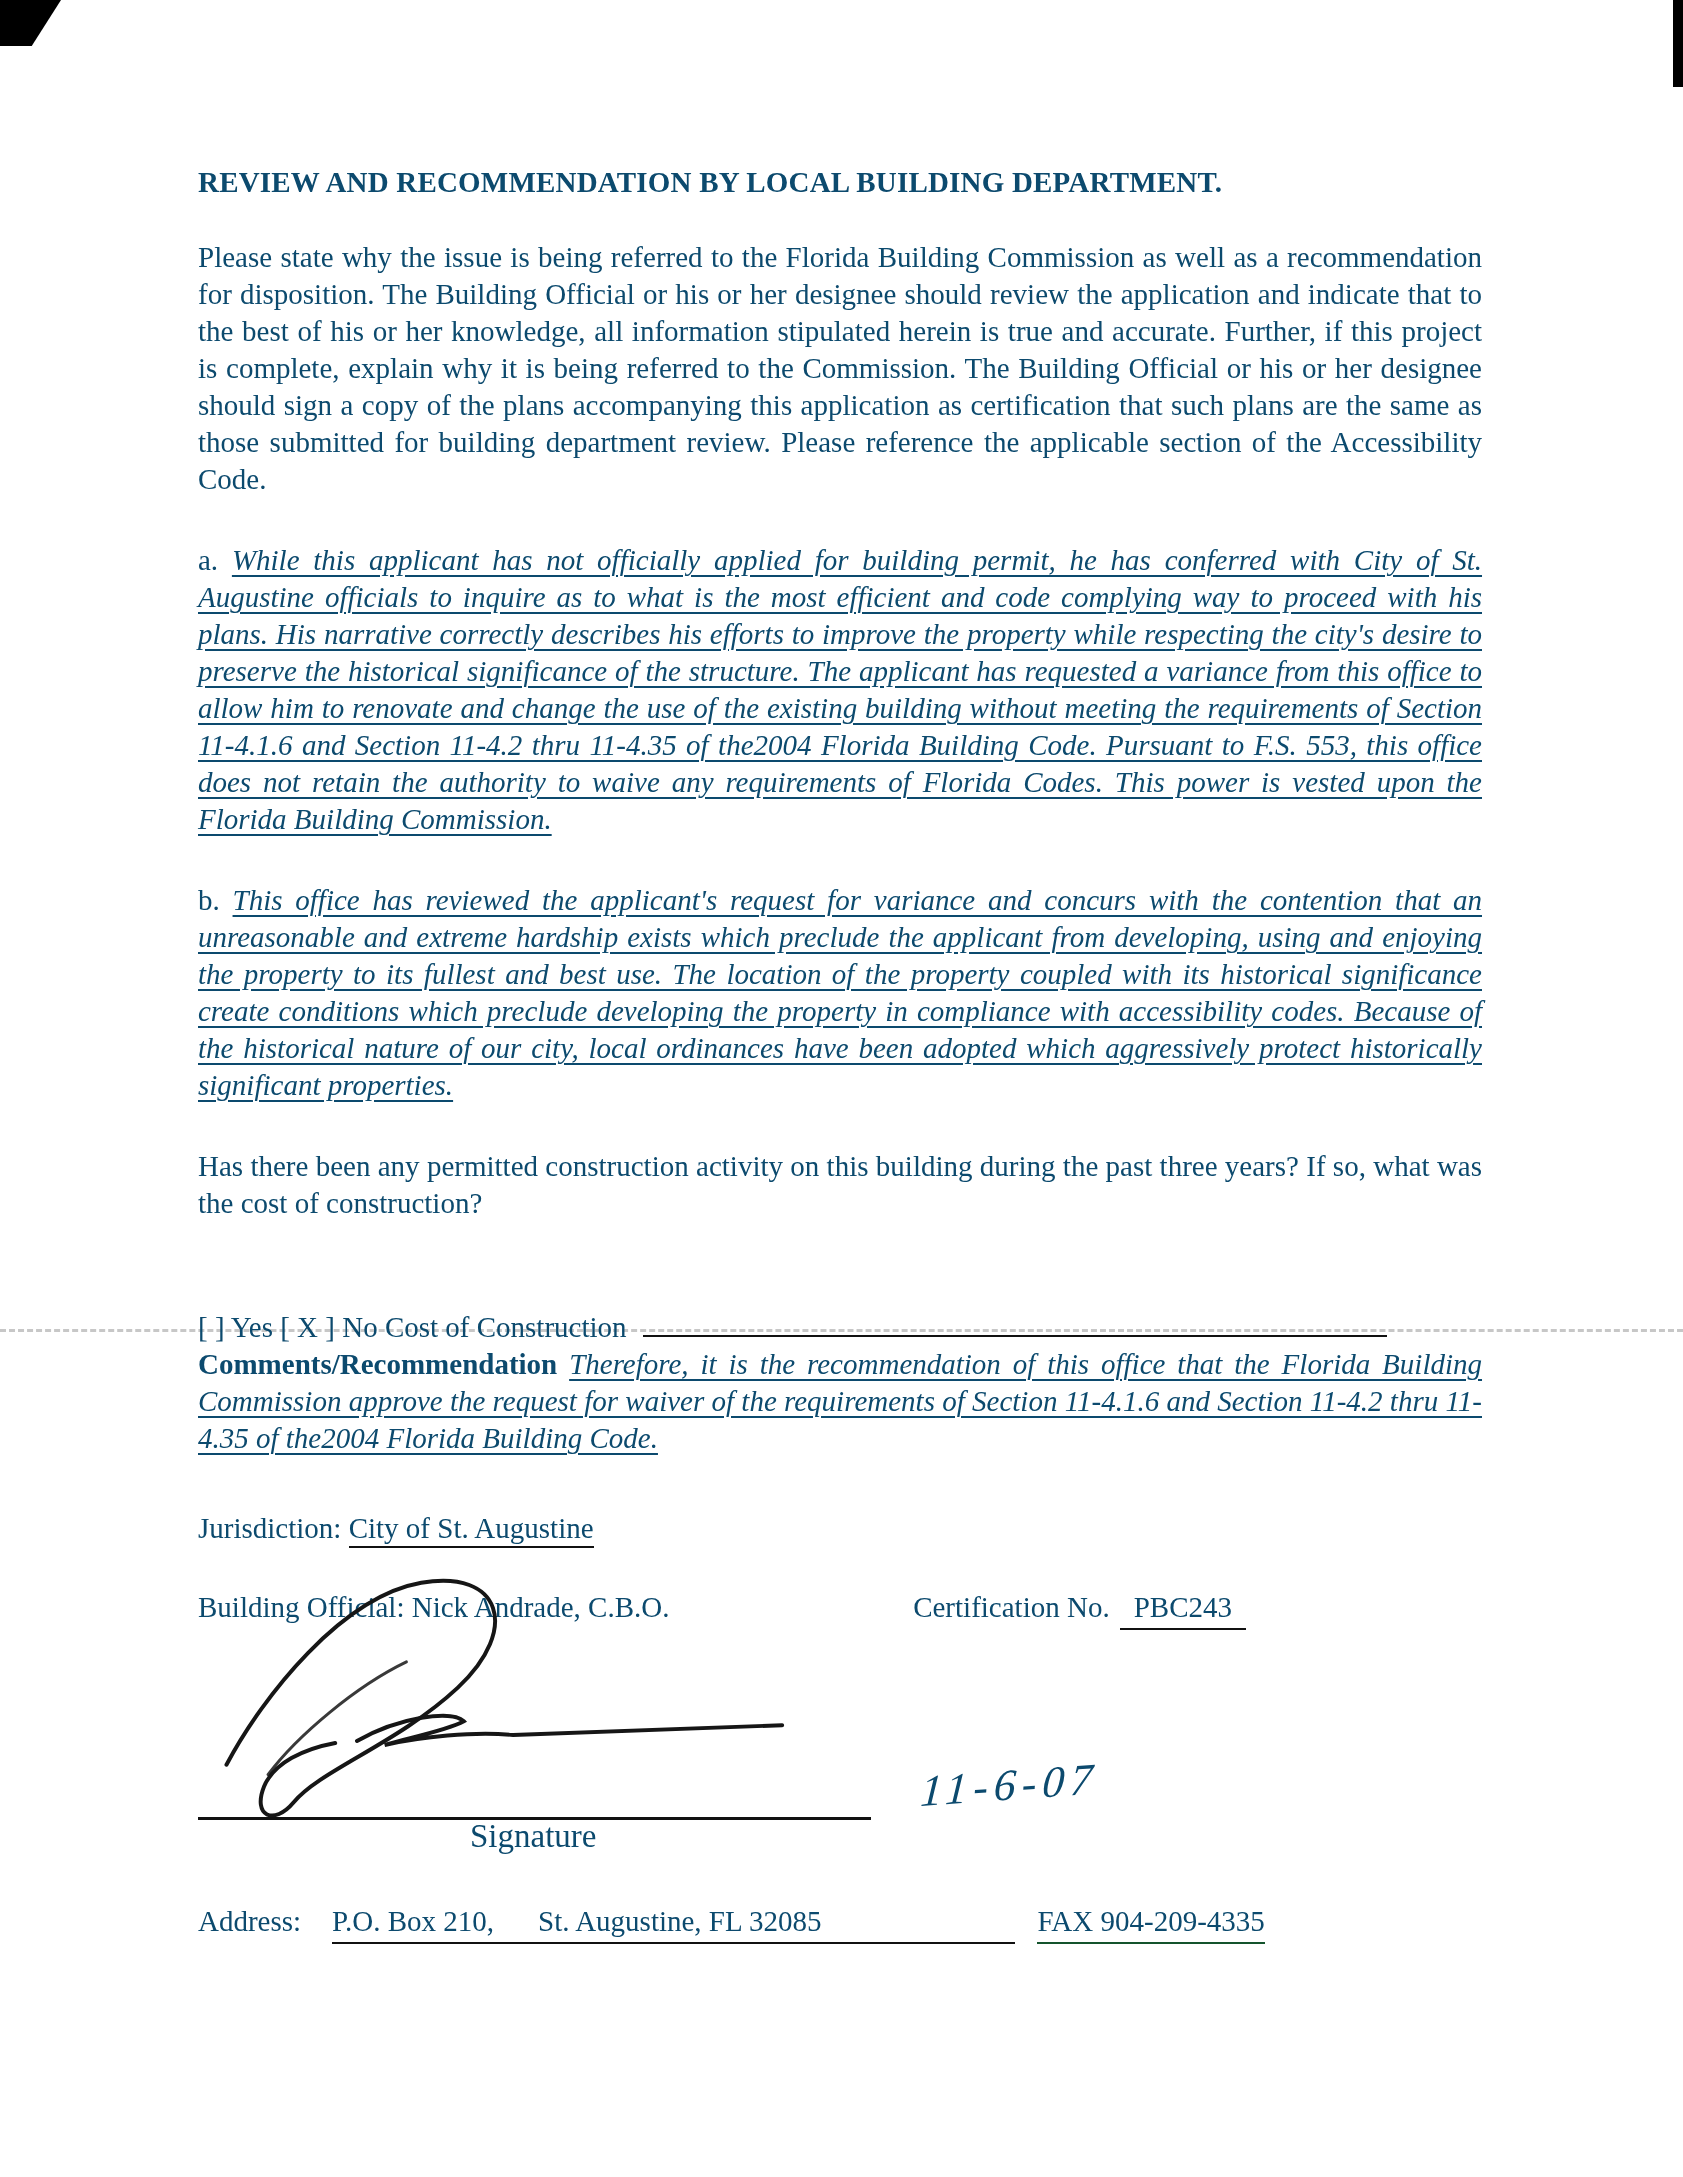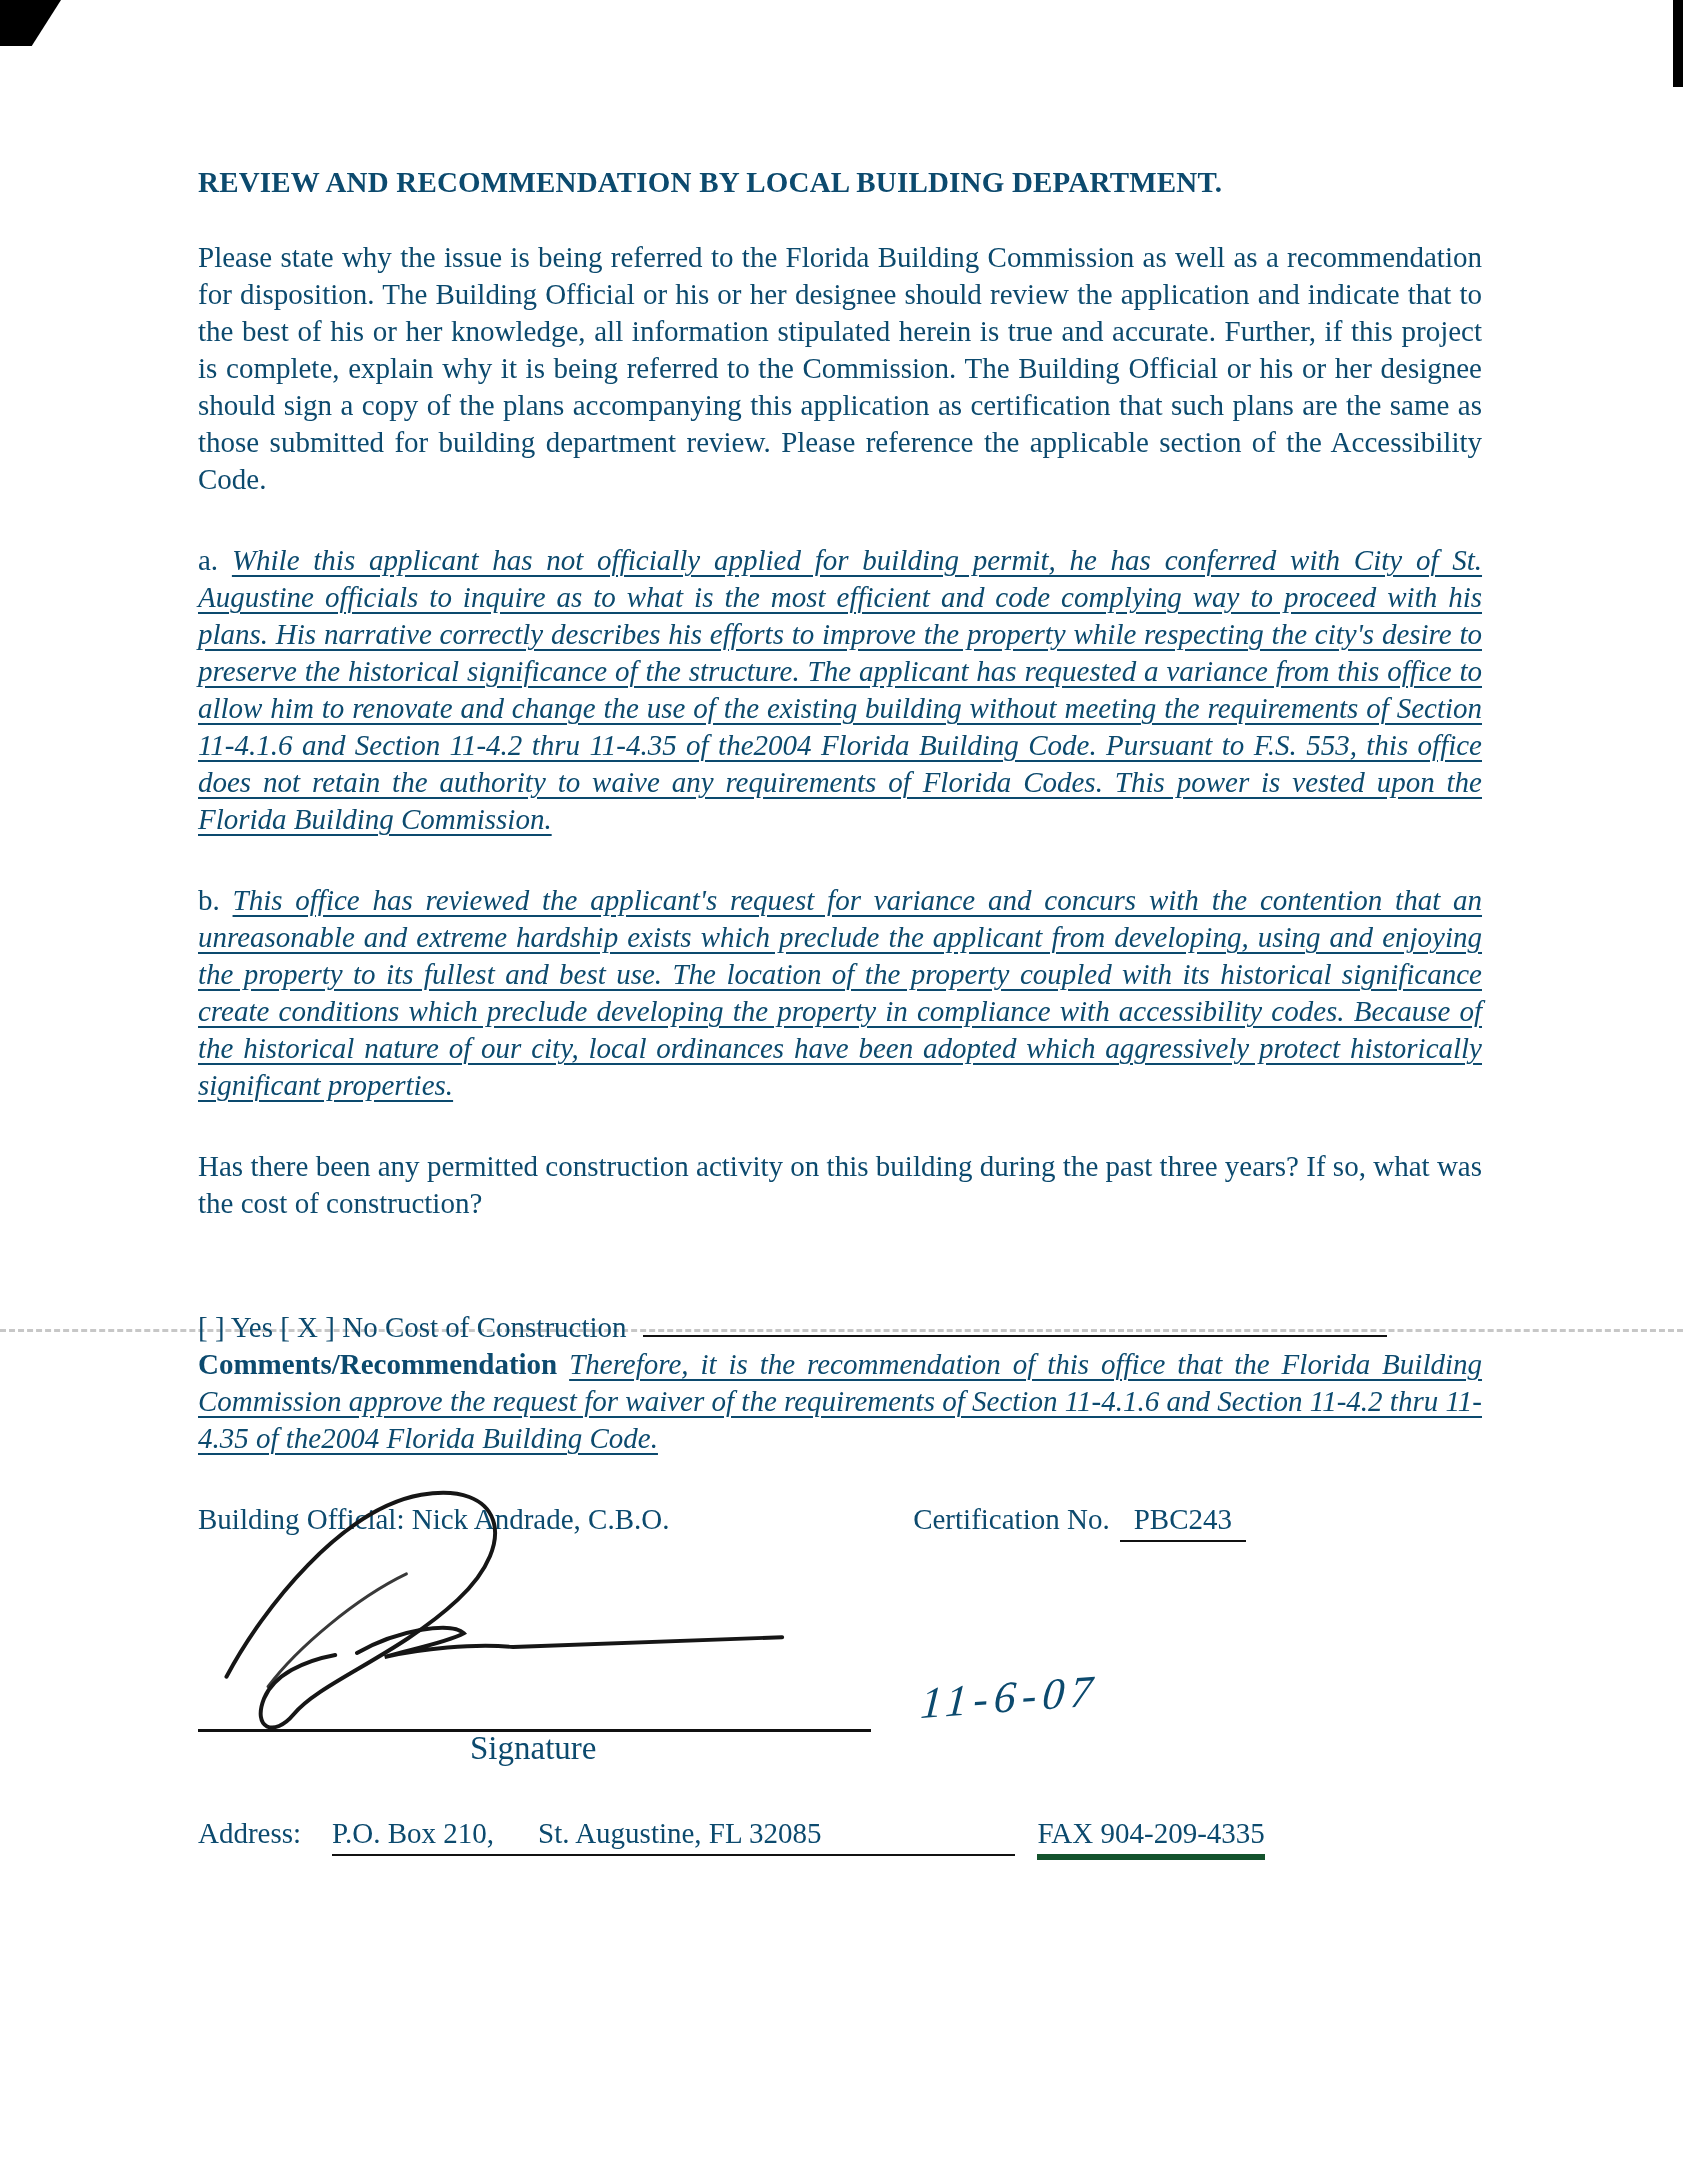--- a/index.html
+++ b/index.html
@@ -144,21 +144,21 @@
   .addr-underline {
     display: inline-block;
     border-bottom: 2px solid #111;
     padding-bottom: 2px;
     margin-left: 31px;
   }
   .addr-gap { display: inline-block; width: 44px; }
   .addr-tail { display: inline-block; width: 194px; }
   .fax-underline {
     display: inline-block;
-    border-bottom: 6px solid #14532d;
+    border-bottom: 2px solid #14532d;
     padding-bottom: 2px;
     margin-left: 22px;
   }
 </style>
 </head>
 <body>
 
 <div class="page">
 
   <div class="artifact-corner"></div>
@@ -180,20 +180,24 @@
     <div class="yesno-row">
       <span>[ ] Yes</span>
       <span> </span>
       <span>[ X ] No</span>
       <span> </span>
       <span>Cost of Construction</span><span class="blank-line"></span>
     </div>
 
     <p class="body comments"><span class="label">Comments/Recommendation</span><span> </span><span class="iu">Therefore, it is the recommendation of this office that the Florida Building Commission approve the request for waiver of the requirements of Section 11-4.1.6 and Section 11-4.2 thru 11-4.35 of the2004 Florida Building Code.</span></p>
 
+    <div class="jurisdiction-row">
+      <span>Jurisdiction:</span>
+      <span class="u-val">City of St. Augustine</span>
+    </div>
 
     <div class="official-row">
       <span class="official-left">
         <span>Building Official:</span>
         <span> </span>
         <span>Nick Andrade, C.B.O.</span>
       </span>
       <span class="official-right">
         <span>Certification No.</span><span class="cert-underline"><span>PBC243</span></span>
       </span>

